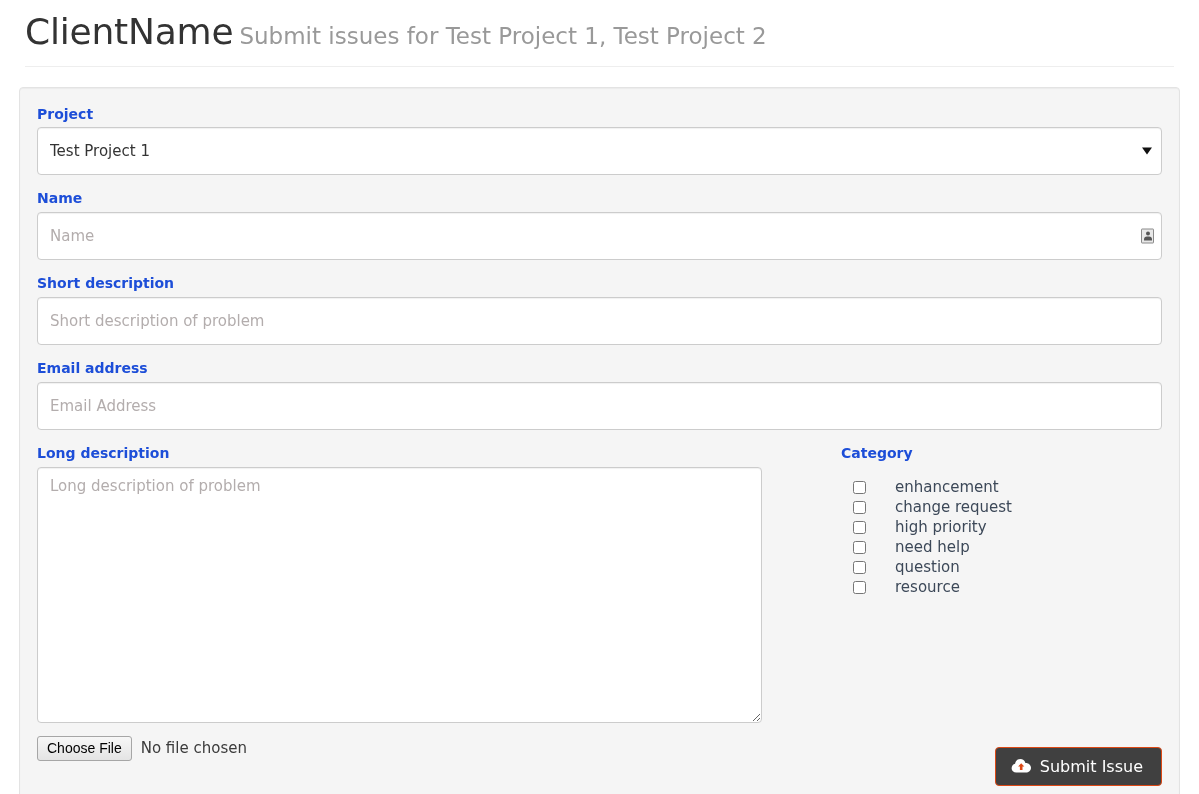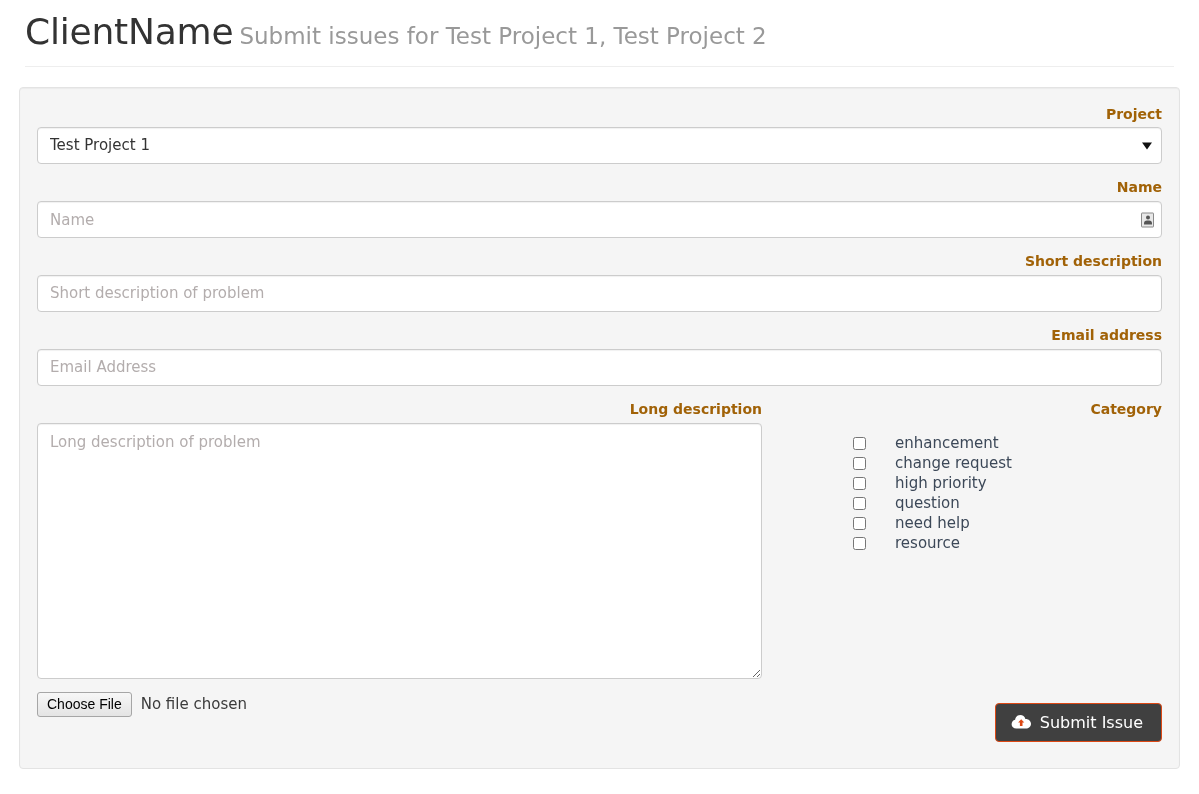--- a/index.html
+++ b/index.html
@@ -55,34 +55,33 @@
     width: 1161px;
     min-height: 676px;
     box-shadow: inset 0 1px 1px rgba(0,0,0,0.04);
   }
 
   
   .form-label {
     display: block;
     font-size: 14px;
     font-weight: bold;
-    color: #a16207;
+    color: #1d4ed8;
     margin: 0 0 5px 0;
     line-height: 1.2;
-    text-align: right;
   }
   .form-group {
     margin-bottom: 15px;
   }
 
   .control {
     display: block;
     box-sizing: border-box;
     width: 100%;
-    height: 37px;
+    height: 48px;
     padding: 6px 12px;
     font-size: 15px;
     font-family: "DejaVu Sans", sans-serif;
     line-height: 1.42;
     color: #555555;
     background-color: #ffffff;
     border: 1px solid #cccccc;
     border-radius: 4px;
     box-shadow: inset 0 1px 1px rgba(0,0,0,0.06);
     outline: none;
@@ -321,26 +320,26 @@
             <span class="cb-label">change request</span>
           </div>
 
           <div class="checkbox-row">
             <input type="checkbox" style="">
             <span class="cb-label">high priority</span>
           </div>
 
           <div class="checkbox-row">
             <input type="checkbox" style="">
+            <span class="cb-label">need help</span>
+          </div>
+
+          <div class="checkbox-row">
+            <input type="checkbox" style="">
             <span class="cb-label">question</span>
-          </div>
-
-          <div class="checkbox-row">
-            <input type="checkbox" style="">
-            <span class="cb-label">need help</span>
           </div>
 
           <div class="checkbox-row">
             <input type="checkbox" style="">
             <span class="cb-label">resource</span>
           </div>
 
         </div>
       </div>
     </div>

